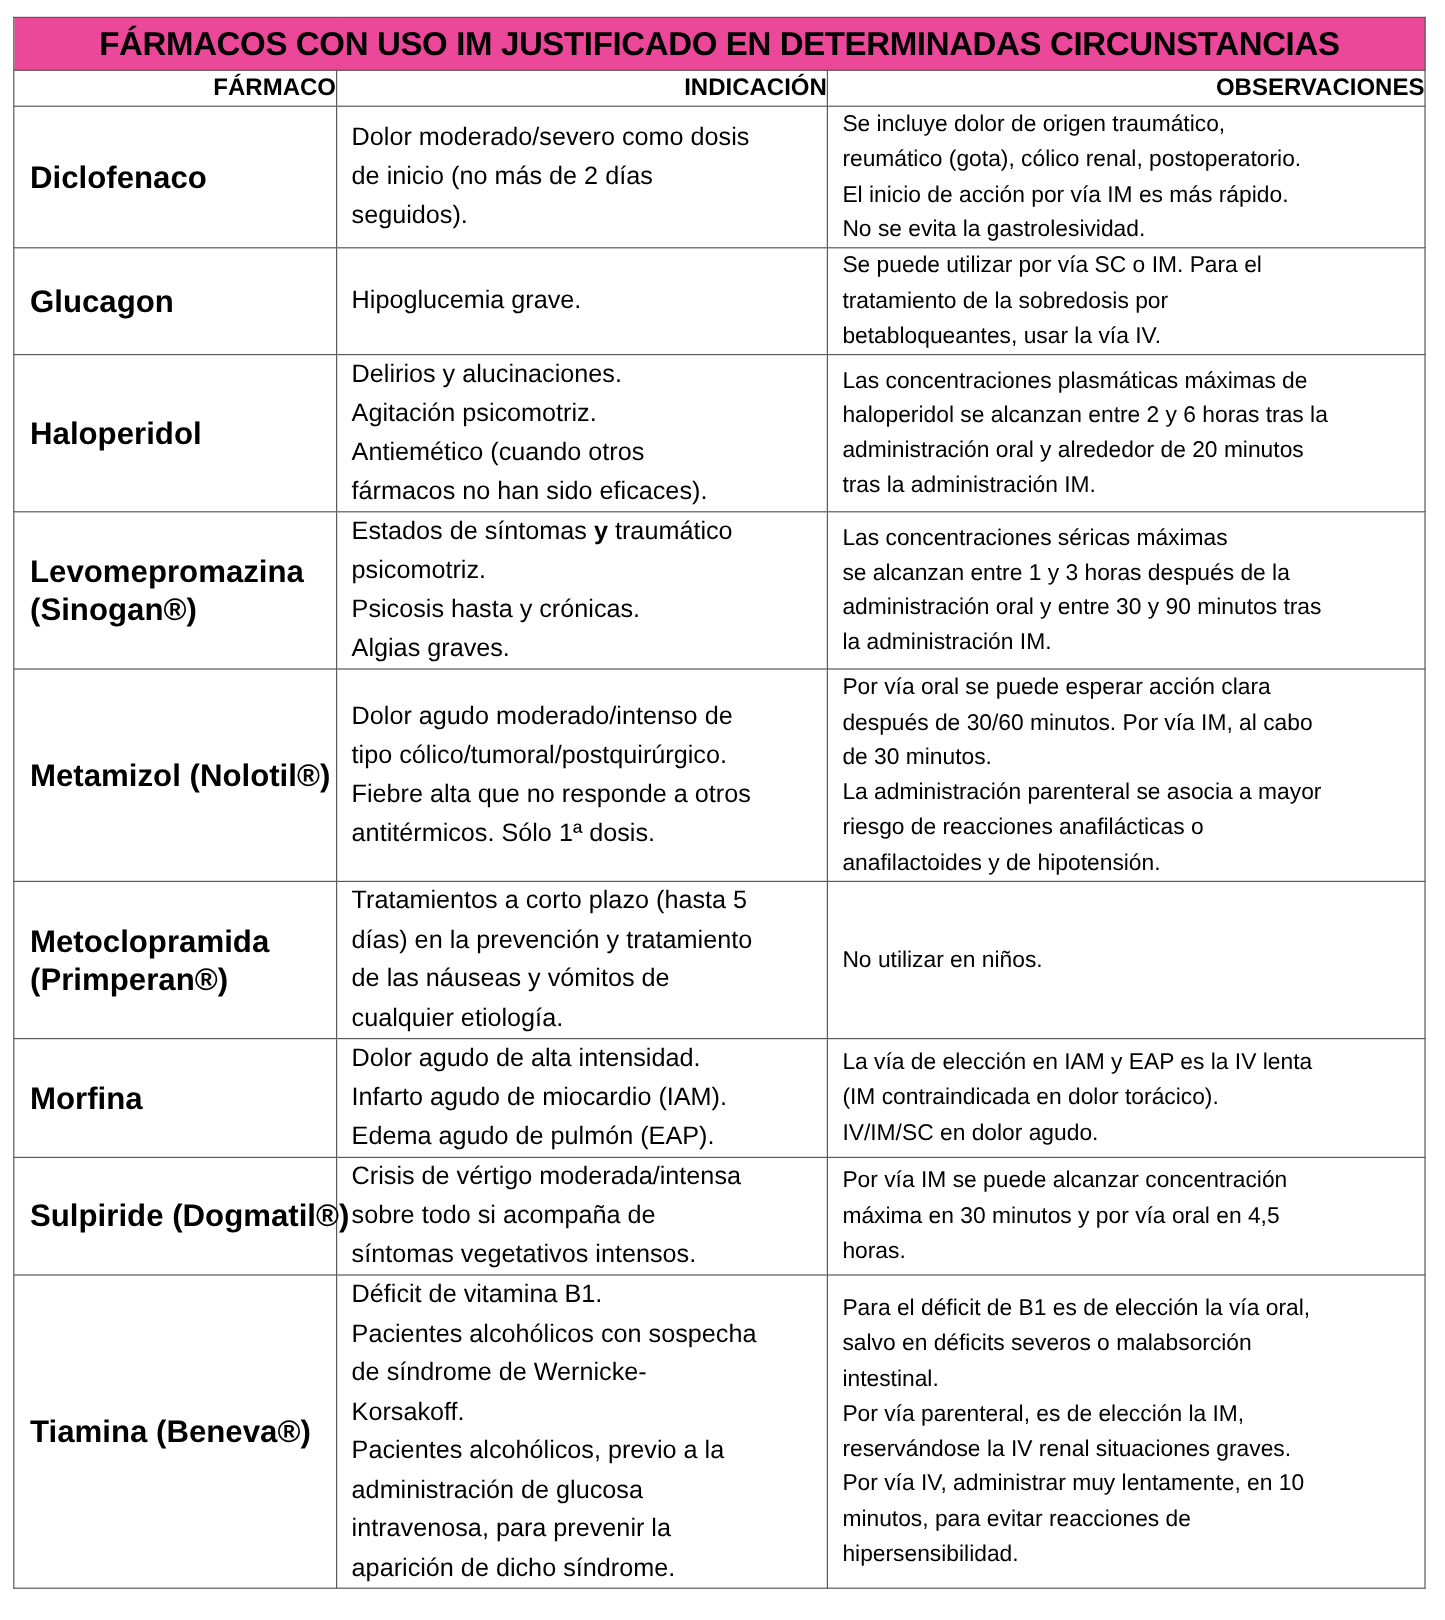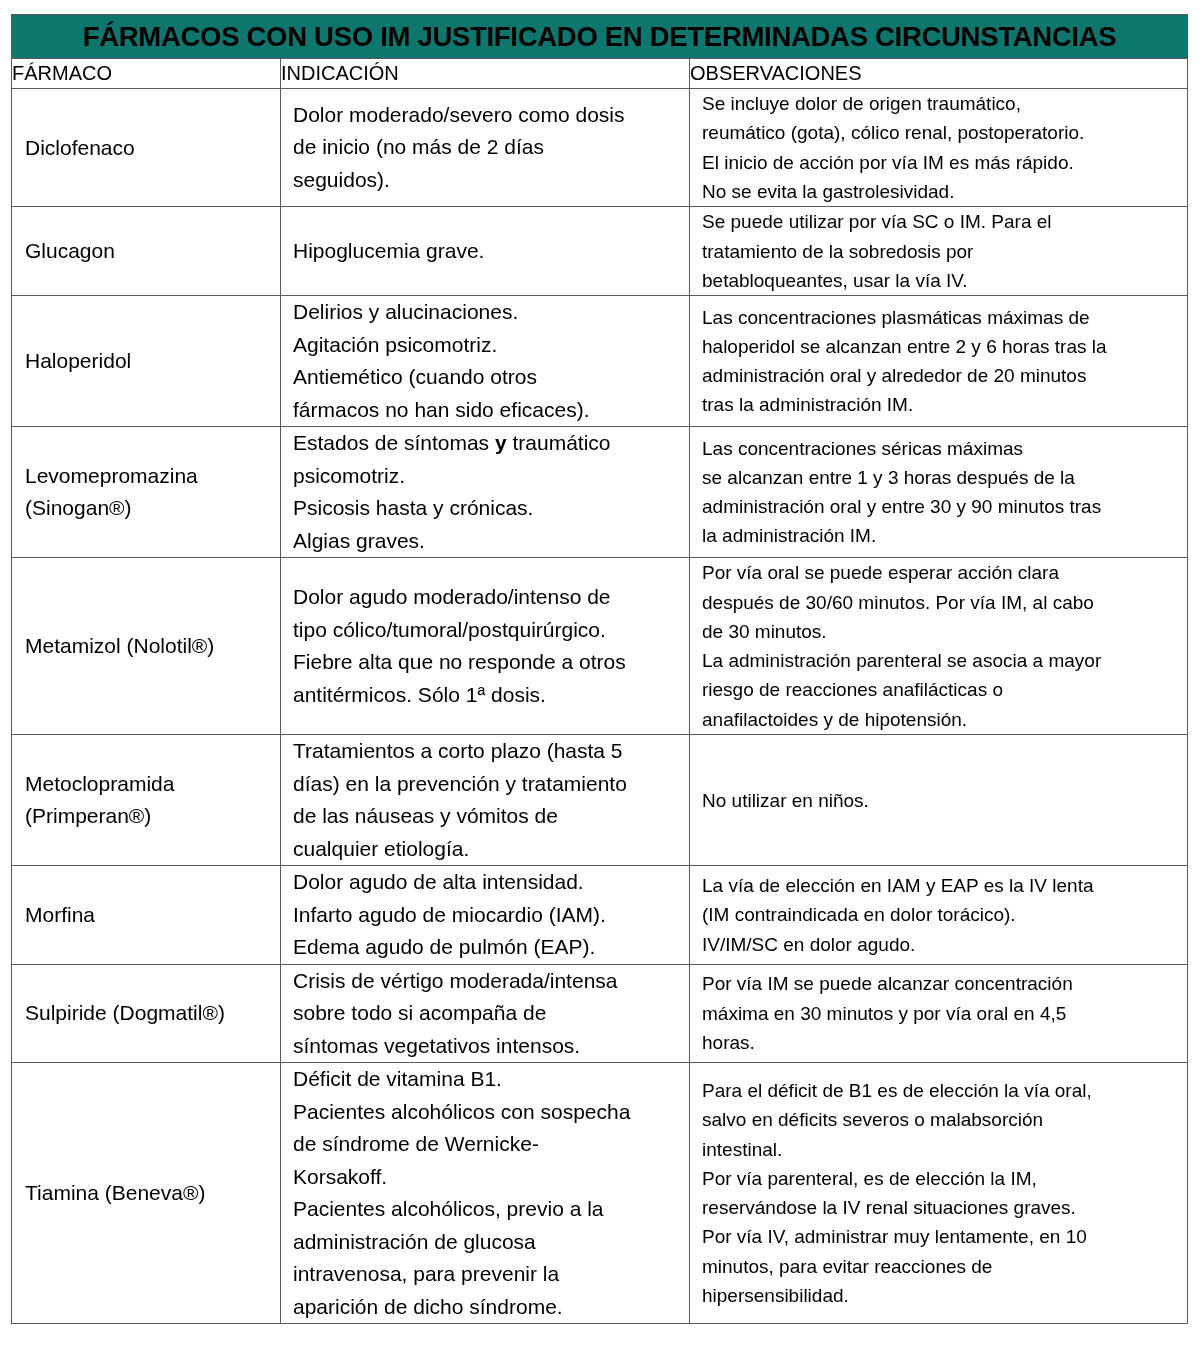--- a/index.html
+++ b/index.html
@@ -1,25 +1,25 @@
 <!DOCTYPE html>
 <html><head>
   <meta charset="utf-8">
   <style>
     html, body { margin: 0; padding: 0; background: #ffffff; }
     body { width: 1204px; height: 1350px; position: relative; font-family: "Liberation Sans", "DejaVu Sans", sans-serif; color: #000; }
     .wrap { position: absolute; left: 11px; top: 14px; width: 1176px; }
     table { border-collapse: collapse; width: 1176px; table-layout: fixed; }
     td, th { border: 1.5px solid #5a5a5a; vertical-align: middle; padding: 0; }
-    .title-cell { background: #0f766e; height: 43px; text-align: center; font-weight: bold; font-size: 27.5px; letter-spacing: -0.3px; }
-    .hdr th { height: 29px; font-weight: normal; font-size: 20px; text-align: left; }
+    .title-cell { background: #ec4899; height: 43px; text-align: center; font-weight: bold; font-size: 27.5px; letter-spacing: -0.3px; }
+    .hdr th { height: 29px; font-weight: bold; font-size: 20px; text-align: right; }
     .col1 { width: 269px; }
     .col2 { width: 409px; }
     .col3 { width: 498px; }
-    .drug { font-size: 21px; padding-left: 13px; line-height: 32px; }
+    .drug { font-size: 26px; padding-left: 13px; line-height: 32px; font-weight: bold; }
     .ind { font-size: 21px; padding-left: 12px; padding-right: 6px; line-height: 32.5px; border-radius: 14px; }
     .obs { font-size: 19px; padding-left: 12px; padding-right: 6px; line-height: 29.3px; }
     .line { display: block; white-space: nowrap; }
     .bold { font-weight: bold; }
   </style>
 </head>
 <body>
 
 <div class="wrap">
   <table>

